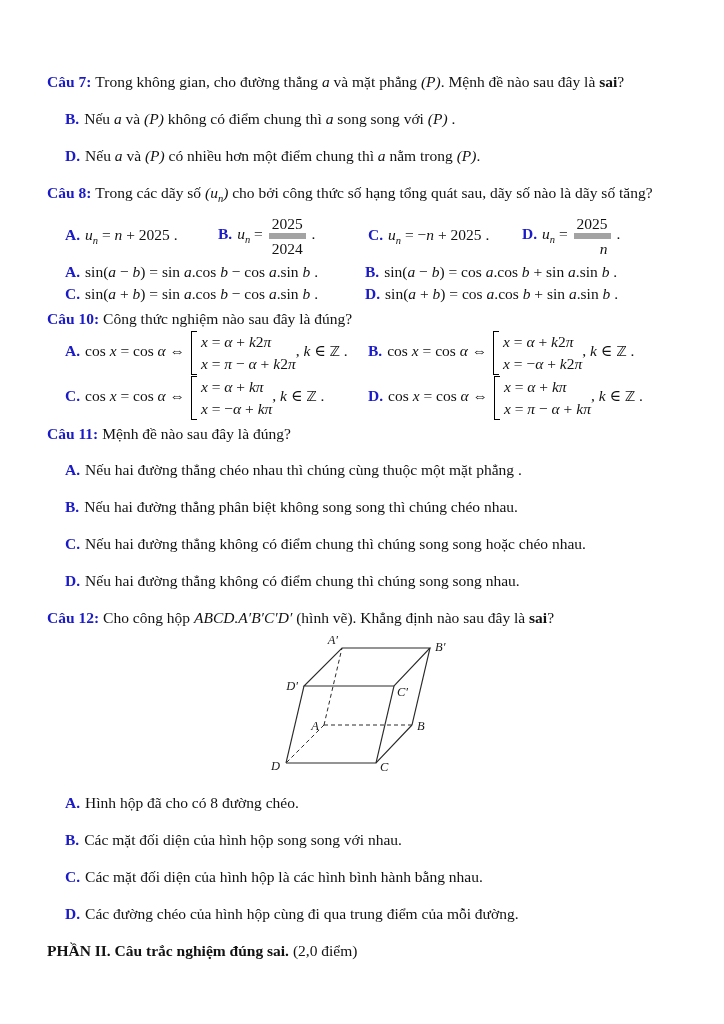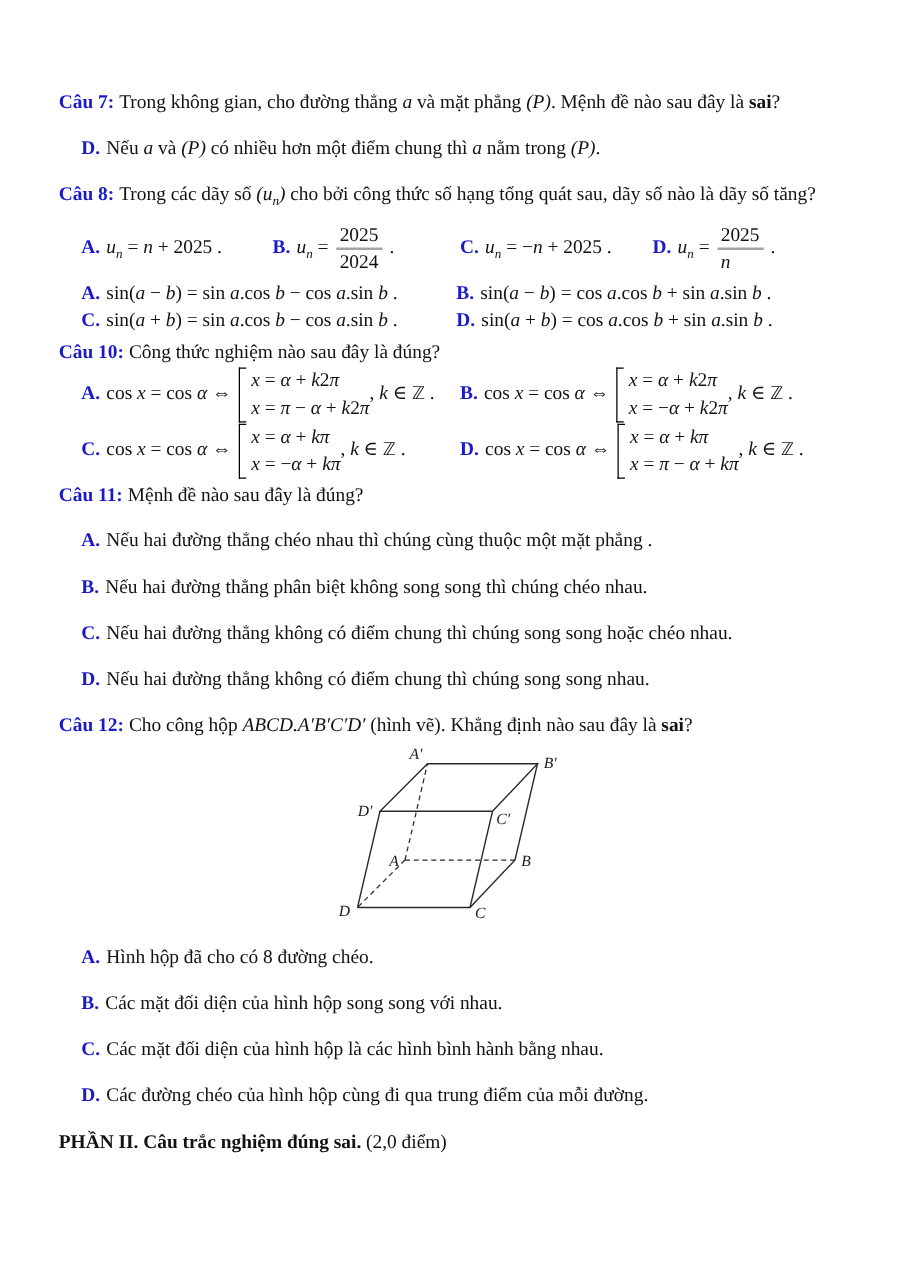--- a/index.html
+++ b/index.html
@@ -11,40 +11,41 @@
   .opt{padding-left:18px;line-height:21.5px;}
   .olabel{font-weight:bold;color:var(--label_blue);padding-right:5px;}
   .row4{display:grid;grid-template-columns:153px 150px 154px auto;padding-left:18px;
         align-items:center;min-height:50px;}
   .row2{display:grid;grid-template-columns:300px auto;padding-left:18px;line-height:22px;}
   .row2m{display:grid;grid-template-columns:303px auto;padding-left:18px;align-items:center;margin:1px 0;}
   .b{font-weight:bold;}
   .it{font-style:italic;}
   .sub{font-size:10.5px;vertical-align:-4px;}
   .bb{font-family:"DejaVu Sans",sans-serif;font-size:14px;}
-  .frac{display:inline-block;vertical-align:middle;text-align:left;margin:0 2px;}
+  .frac{display:inline-block;vertical-align:middle;text-align:right;margin:0 2px;}
   .fn,.fd{display:block;line-height:19px;padding:0 3px;}
-  .fd{border-top:2px solid #a3a3a3;}
+  .fd{border-top:6px solid #a3a3a3;}
   .cases{display:inline-flex;vertical-align:middle;align-items:flex-end;margin-left:2px;}
   .lbr{align-self:stretch;width:5px;border-left:1.5px solid #000;border-top:1.5px solid #000;
        border-bottom:1.5px solid #000;}
   .crows{display:inline-block;padding-left:4px;}
   .crow{display:block;line-height:22px;white-space:nowrap;}
   .fig{margin:4px 0 2px 200px;}
   .fig svg{display:block;}
   .fig text{font-family:"Liberation Serif",serif;font-style:italic;font-size:12.5px;fill:#1a1a1a;}
   .p2head{margin-top:7px;line-height:22px;}
 </style>
 </head>
 <body>
 
 <div class="page">
 
   <section class="q">
     <p class="stem"><span class="qlabel">Câu 7:</span><span><span>Trong không gian, cho đường thẳng </span><span class="it">a</span><span> và mặt phẳng </span><span class="it">(P)</span><span>. Mệnh đề nào sau đây là </span><span class="b">sai</span><span>?</span></span></p>
+    <p class="opt"><span class="olabel">B.</span><span><span>Nếu </span><span class="it">a</span><span> và </span><span class="it">(P)</span><span> không có điểm chung thì </span><span class="it">a</span><span> song song với </span><span class="it">(P)</span><span> .</span></span></p>
     <p class="opt"><span class="olabel">D.</span><span><span>Nếu </span><span class="it">a</span><span> và </span><span class="it">(P)</span><span> có nhiều hơn một điểm chung thì </span><span class="it">a</span><span> nằm trong </span><span class="it">(P)</span><span>.</span></span></p>
   </section>
 
   <section class="q">
     <p class="stem"><span class="qlabel">Câu 8:</span><span><span>Trong các dãy số </span><span class="it">(</span><span class="it">u</span><span class="it sub">n</span><span class="it">)</span><span> cho bởi công thức số hạng tổng quát sau, dãy số nào là dãy số tăng?</span></span></p>
     <div class="row4">
       <span><span class="olabel">A.</span><span><span class="it">u</span><span class="it sub">n</span><span> = </span><span class="it">n</span><span> + 2025 .</span></span></span>
       <span><span class="olabel">B.</span><span><span class="it">u</span><span class="it sub">n</span><span> = </span><span class="frac"><span class="fn"><span>2025</span></span><span class="fd"><span>2024</span></span></span><span> .</span></span></span>
       <span><span class="olabel">C.</span><span><span class="it">u</span><span class="it sub">n</span><span> = −</span><span class="it">n</span><span> + 2025 .</span></span></span>
       <span><span class="olabel">D.</span><span><span class="it">u</span><span class="it sub">n</span><span> = </span><span class="frac"><span class="fn"><span>2025</span></span><span class="fd"><span class="it">n</span></span></span><span> .</span></span></span>

